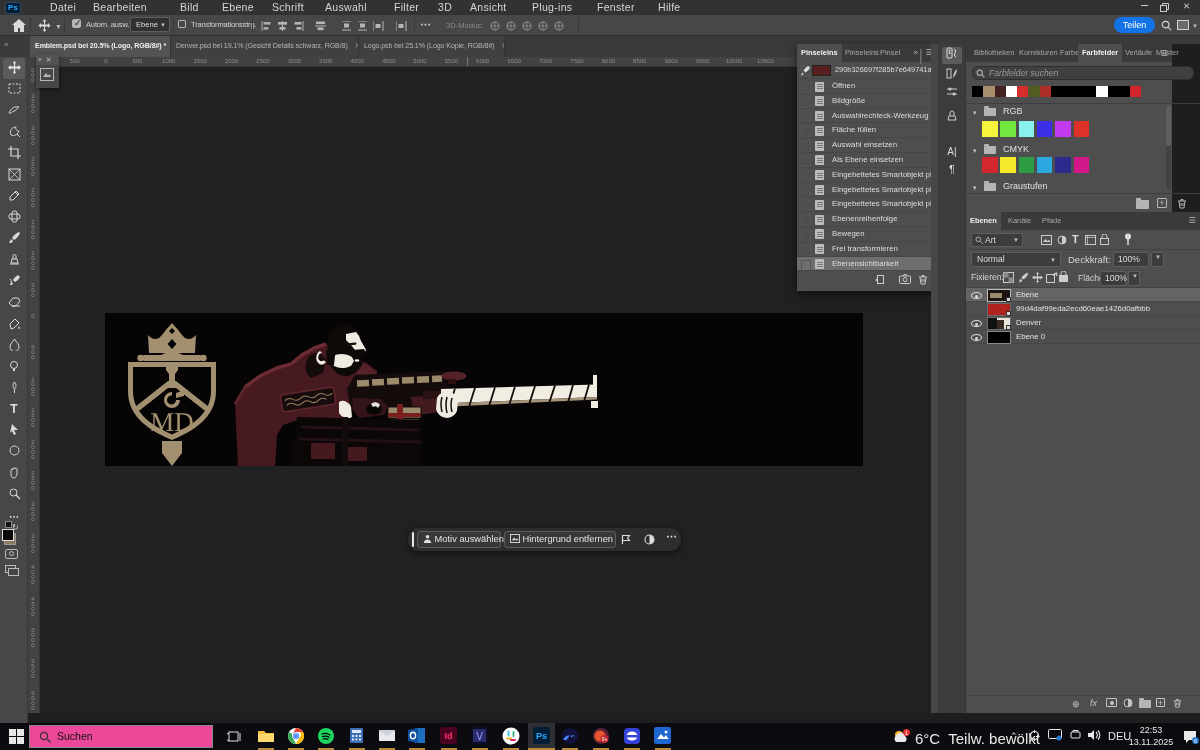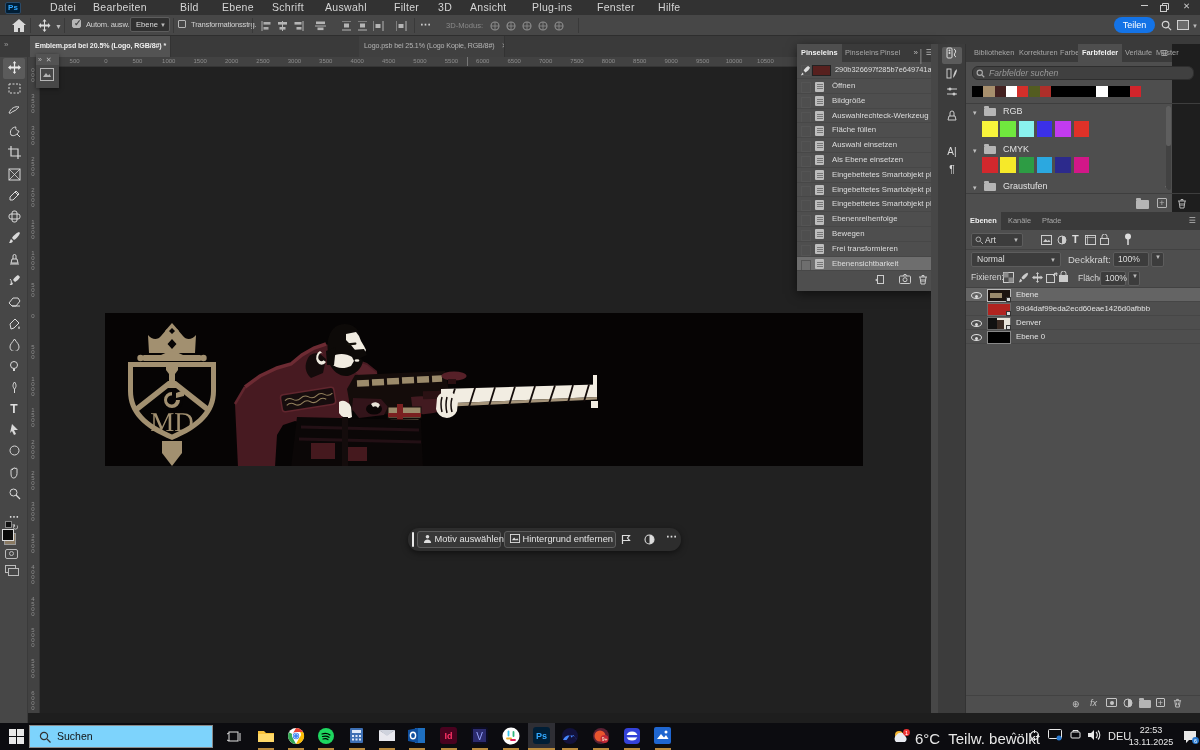--- a/index.html
+++ b/index.html
@@ -59,21 +59,21 @@
 .chev{position:absolute;color:#c0c0c0;font-size:7px}
 
 .field{position:absolute;background:#3c3c3c;border:1px solid #5d5d5d;border-radius:2px;color:#ddd;font-size:8.6px;white-space:nowrap}
 .lrow{position:relative;height:14px;color:#e2e2e2;font-size:7.8px;line-height:14px;border-bottom:1px solid #464646}
 .eye{position:absolute;left:5px;top:4px;width:11px;height:7px;border:1px solid #ddd;border-radius:50%}
 .eye:before{content:"";position:absolute;left:3px;top:1.5px;width:3px;height:3px;background:#ddd;border-radius:50%}
 .lthumb{position:absolute;left:22px;top:1.5px;width:22px;height:11px;background:#111;outline:1px solid #6a6a6a}
 .badge{position:absolute;right:-1px;bottom:-1px;width:5px;height:5px;background:#d8d8d8;border:1px solid #333}
 
 #wtask{left:0;top:723px;width:1200px;height:27px;background:#0c0c10}
-#search{position:absolute;left:29px;top:2px;width:184px;height:23px;background:#7dd3fc;border:1px solid #8a8a8a;color:#111;font-size:10.5px;line-height:21px}
+#search{position:absolute;left:29px;top:2px;width:184px;height:23px;background:#ec4899;border:1px solid #8a8a8a;color:#111;font-size:10.5px;line-height:21px}
 .tic{position:absolute;top:4px;width:18px;height:18px;border-radius:3px}
 .tray{position:absolute;color:#e8e8e8;font-size:10px}
 </style></head>
 <body>
 <div id="stage">
 
 <div class="abs" id="menubar">
 <div id="pslogo">Ps</div>
 <span class="m" style="left:50px">Datei</span>
       <span class="m" style="left:93px">Bearbeiten</span>
@@ -167,20 +167,21 @@
         <circle cx="6" cy="6" r="4" fill="none" stroke="#8f8f8f" stroke-width="1.1"></circle>
         <path d="M6 2v8M2 6h8" stroke="#8f8f8f" stroke-width=".8"></path>
       </svg><svg style="position:absolute;left:553px;top:5px" width="12" height="12" viewBox="0 0 12 12">
         <circle cx="6" cy="6" r="4" fill="none" stroke="#8f8f8f" stroke-width="1.1"></circle>
         <path d="M6 2v8M2 6h8" stroke="#8f8f8f" stroke-width=".8"></path>
       </svg></div>
 
 <div class="abs" id="tabbar">
 <span style="position:absolute;left:4px;top:4px;color:#9a9a9a;font-size:8px">»</span>
 <div class="dtab act" style="left:30px;width:141px">Emblem.psd bei 20.5% (Logo, RGB/8#) *</div>
+<div class="dtab" style="left:171px;width:188px">Denver.psd bei 19.1% (Gesicht Details schwarz, RGB/8)<span class="x">✕</span></div>
 <div class="dtab" style="left:359px;width:146px">Logo.psb bei 25.1% (Logo Kopie, RGB/8#)<span class="x">✕</span></div>
 </div>
 <div class="abs" id="rtopbg"></div>
 
 <div class="abs" id="toolbar">
       <div class="tool act" style="top:1px">
         <svg width="13" height="13" viewBox="0 0 13 13">
           <path d="M6.5 0l1.8 2.3H7.1v3.1h3.1V4.1L13 6.5l-2.8 2.4V7.6H7.1v3.1h1.2L6.5 13 4.7 10.7h1.2V7.6H2.8v1.3L0 6.5l2.8-2.4v1.3h3.1V2.3H4.7z" fill="#e8e8e8"></path>
         </svg>
       </div>

